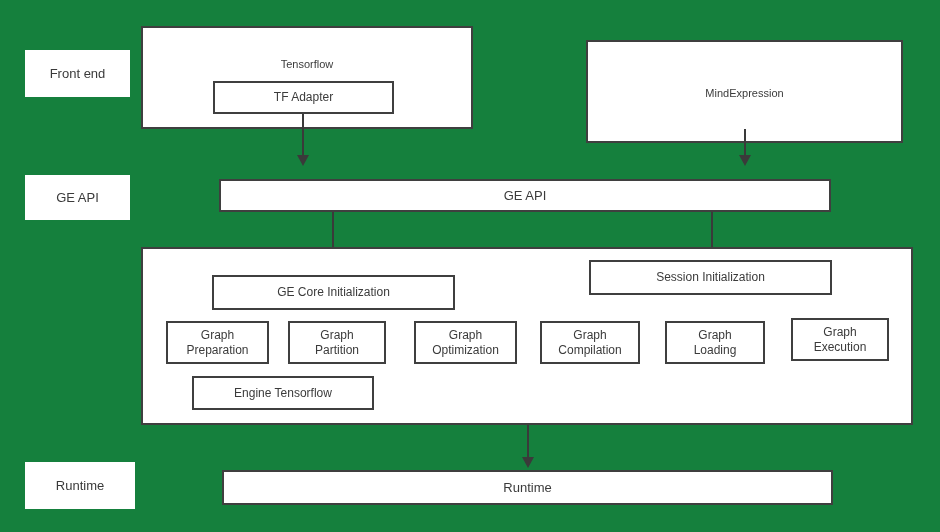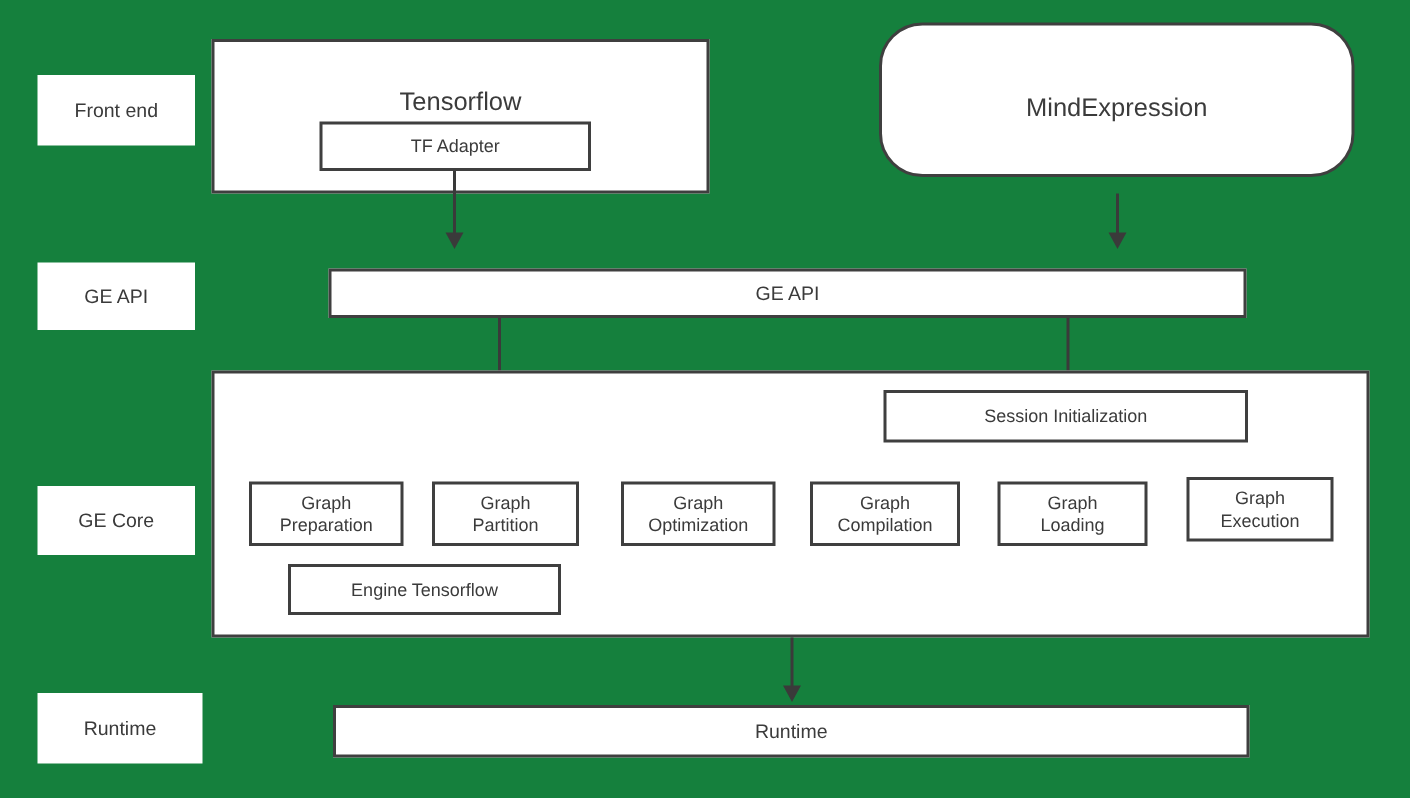--- a/index.html
+++ b/index.html
@@ -38,21 +38,21 @@
   .panel {
     border: 2px solid #3f3f3f;
     align-items: flex-start;
     justify-content: center;
   }
   .panel-title {
     position: absolute;
     left: 0;
     right: 0;
     text-align: center;
-    font-size: 17px;
+    font-size: 11px;
     color: #3b3b3b;
   }
   
   .node {
     border: 2px solid #3f3f3f;
     font-size: 12px;
   }
   .bar {
     border: 2px solid #3f3f3f;
     font-size: 13px;
@@ -74,49 +74,49 @@
 </style>
 </head>
 <body>
 
 <div id="canvas">
 
   <div class="box row-label" style="left:25px; top:50px; width:105px; height:47px;">Front end</div>
 
   <div class="box row-label" style="left:25px; top:175px; width:105px; height:45px;">GE API</div>
 
-  <div class="box row-label" style="left:25px; top:324px; width:105px; height:46px;">GE Core</div>
 
   <div class="box row-label" style="left:25px; top:462px; width:110px; height:47px;">Runtime</div>
 
   <div class="box panel" style="left:141px; top:26px; width:332px; height:103px;">
     <div class="panel-title" style="top:30px;">Tensorflow</div>
   </div>
   <div class="box node" style="left:213px; top:81px; width:181px; height:33px;">TF Adapter</div>
 
-  <div class="box panel" style="left:586px; top:15px; width:317px; height:103px;border-radius:29px;">
+  <div class="box panel" style="left:586px; top:40px; width:317px; height:103px;">
     <div class="panel-title" style="top:45px;">MindExpression</div>
   </div>
 
   <div class="vline" style="left:302px; top:114px; height:46px;"></div>
   <div class="arrowhead" style="left:297px; top:155px;"></div>
 
   <div class="vline" style="left:744px; top:129px; height:31px;"></div>
   <div class="arrowhead" style="left:739px; top:155px;"></div>
 
   <div class="box bar" style="left:219px; top:179px; width:612px; height:33px;">GE API</div>
 
   <div class="vline" style="left:332px; top:212px; height:57px;"></div>
   <div class="arrowhead" style="left:327px; top:264px;"></div>
 
   <div class="vline" style="left:711px; top:212px; height:57px;"></div>
   <div class="arrowhead" style="left:706px; top:264px;"></div>
 
   <div class="box panel" style="left:141px; top:247px; width:772px; height:178px;"></div>
 
+  <div class="box node" style="left:212px; top:275px; width:243px; height:35px;">GE Core Initialization</div>
   <div class="box node" style="left:589px; top:260px; width:243px; height:35px;">Session Initialization</div>
 
   <div class="box node" style="left:166px; top:321px; width:103px; height:43px;">Graph
 Preparation</div>
   <div class="box node" style="left:288px; top:321px; width:98px; height:43px;">Graph
 Partition</div>
   <div class="box node" style="left:414px; top:321px; width:103px; height:43px;">Graph
 Optimization</div>
   <div class="box node" style="left:540px; top:321px; width:100px; height:43px;">Graph
 Compilation</div>

